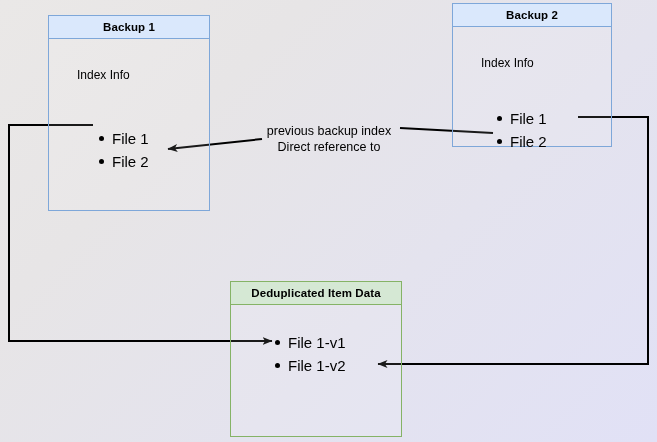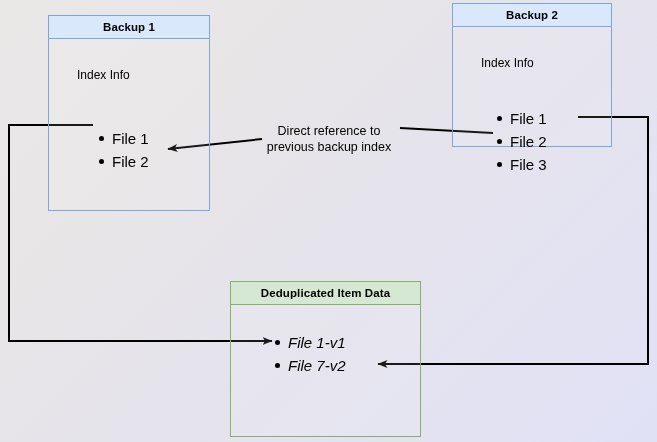--- a/index.html
+++ b/index.html
@@ -55,21 +55,20 @@
   }
 
   
   .green .node-header {
     background: #d5e8d4;
     border: 1px solid #85b366;
   }
   .green .node-body {
     border: 1px solid #85b366;
     border-top: none;
-    font-style: italic;
   }
 
   
   .index-title {
     position: absolute;
     left: 28px;
     top: 29px;
     font-size: 12px;
     color: #000;
     white-space: nowrap;
@@ -153,33 +152,32 @@
     </div>
   </div>
 
   <div class="node blue" style="left:452px; top:3px; width:160px; height:144px;">
     <div class="node-header">Backup 2</div>
     <div class="node-body">
       <div class="index-title">Index Info</div>
       <ul class="bullet-list" style="left:42px; top:80px;">
         <li>File 1</li>
         <li>File 2</li>
-        <li>File 3</li>
       </ul>
     </div>
   </div>
 
-  <div class="node green" style="left:230px; top:281px; width:191px; height:156px;">
+  <div class="node green" style="left:230px; top:281px; width:172px; height:156px;">
     <div class="node-header">Deduplicated Item Data</div>
     <div class="node-body">
       <ul class="bullet-list" style="left:42px; top:26px;">
         <li>File 1-v1</li>
-        <li>File 7-v2</li>
+        <li>File 1-v2</li>
       </ul>
     </div>
   </div>
 
   <div class="edge-label" style="left:248px; top:123px; width:162px;">
+    <div>previous backup index</div>
     <div>Direct reference to</div>
-    <div>previous backup index</div>
   </div>
 
 </div>
 
 </body></html>

